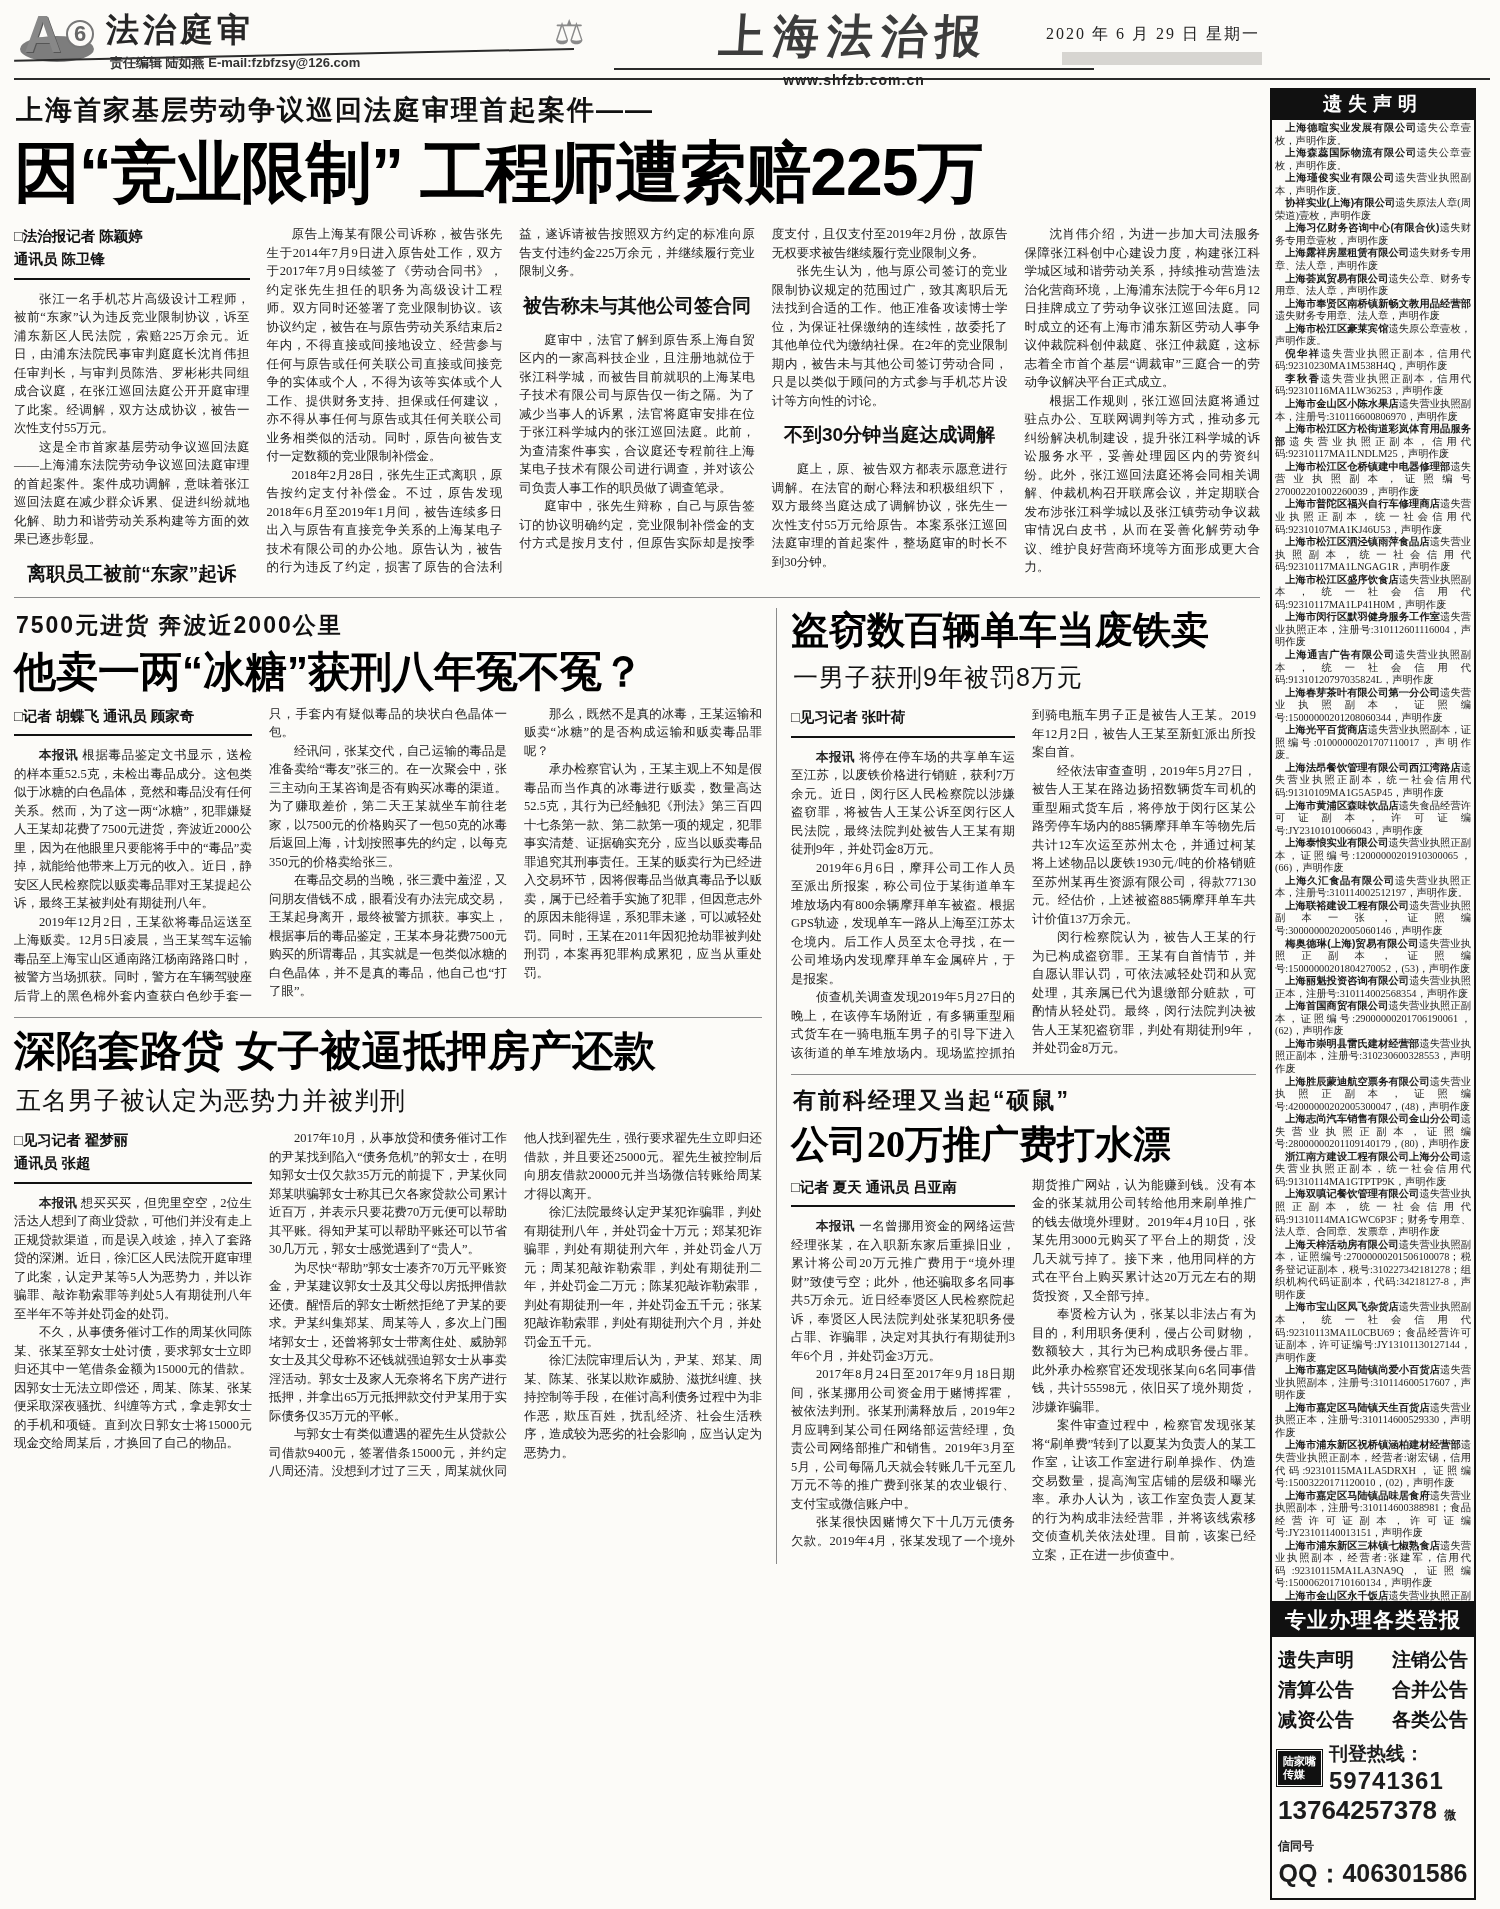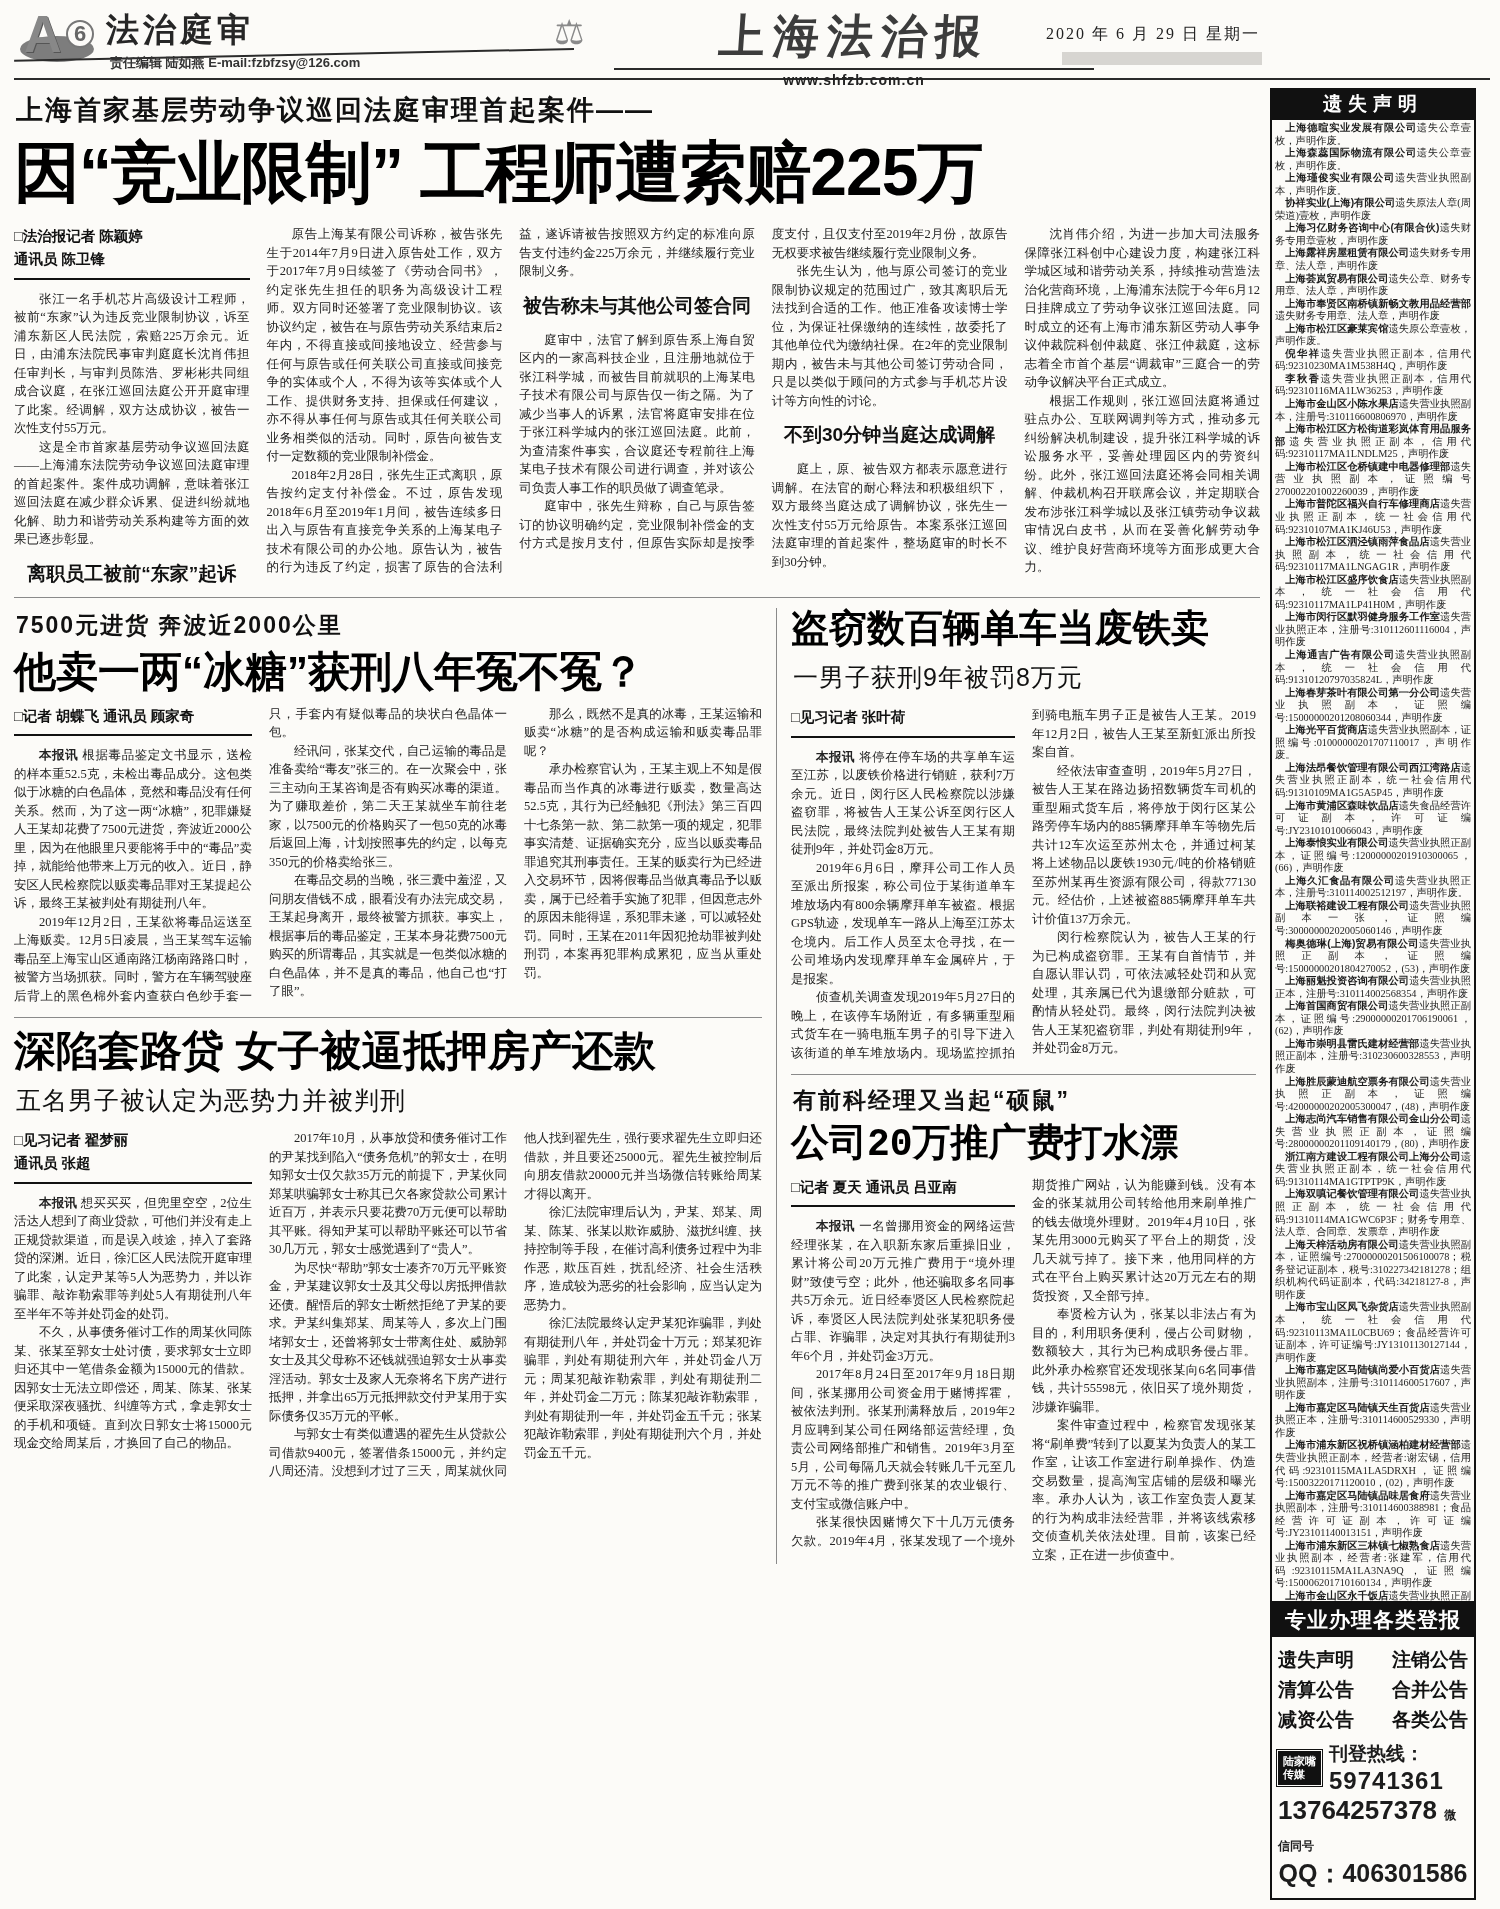--- a/index.html
+++ b/index.html
@@ -27,21 +27,21 @@
   
   .content { display:flex; margin-top:8px; }
   .main-col { width:1256px; padding-right:10px; }
   .sidebar { width:206px; height:1812px; border:2px solid #111; background:#fcfbf8; display:flex; flex-direction:column; overflow:hidden; }
 
   
   .kicker { font-family:"Liberation Sans",sans-serif; font-weight:900; font-size:27px; letter-spacing:2px; color:#111; margin:4px 0 10px 2px; }
   .kicker-sm { font-size:23px; margin:2px 0 8px 2px; }
   .headline-xl { font-family:"Liberation Sans",sans-serif; font-weight:900; font-size:66px; letter-spacing:-1px; color:#000; line-height:1.05; margin:0 0 18px 0; }
   .headline-lg { font-family:"Liberation Sans",sans-serif; font-weight:900; font-size:42px; color:#000; line-height:1.1; margin:0 0 10px 0; }
-  .headline-md { font-family:Liberation Mono, monospace; font-weight:900; font-size:38px; color:#000; line-height:1.1; margin:2px 0 10px 0; }
+  .headline-md { font-family:Liberation Serif, serif; font-weight:900; font-size:38px; color:#000; line-height:1.1; margin:2px 0 10px 0; }
   .subtitle { font-family:"Liberation Sans",sans-serif; font-size:25px; color:#111; letter-spacing:1px; margin:0 0 12px 2px; }
   .byline { font-family:"Liberation Sans",sans-serif; font-weight:bold; font-size:14.5px; color:#111; border-bottom:2px solid #111; padding-bottom:6px; margin-bottom:10px; line-height:1.6; break-inside:avoid; }
   .body-cols { column-gap:17px; text-align:justify; }
   .cols5 { column-count:5; }
   .cols3 { column-count:3; }
   .cols2 { column-count:2; }
   .para { font-size:12.5px; line-height:1.48; text-indent:2em; color:#222; margin:0; }
   .para b { font-family:"Liberation Sans",sans-serif; }
   .colhead { font-family:"Liberation Sans",sans-serif; font-weight:900; font-size:19px; text-align:center; margin:12px 0; color:#111; break-inside:avoid; }
   .row2 { display:flex; margin-top:10px; border-top:1px solid #8a8a8a; padding-top:10px; }
@@ -150,22 +150,22 @@
               <div class="byline">
                 <div>□见习记者  翟梦丽</div>
                 <div>通讯员  张超</div>
               </div>
               <div>
                   <p class="para"><b>本报讯  </b>想买买买，但兜里空空，2位生活达人想到了商业贷款，可他们并没有走上正规贷款渠道，而是误入歧途，掉入了套路贷的深渊。近日，徐汇区人民法院开庭审理了此案，认定尹某等5人为恶势力，并以诈骗罪、敲诈勒索罪等判处5人有期徒刑八年至半年不等并处罚金的处罚。</p>
                   <p class="para">不久，从事债务催讨工作的周某伙同陈某、张某至郭女士处讨债，要求郭女士立即归还其中一笔借条金额为15000元的借款。因郭女士无法立即偿还，周某、陈某、张某便采取深夜骚扰、纠缠等方式，拿走郭女士的手机和项链。直到次日郭女士将15000元现金交给周某后，才换回了自己的物品。</p>
                   <p class="para">2017年10月，从事放贷和债务催讨工作的尹某找到陷入“债务危机”的郭女士，在明知郭女士仅欠款35万元的前提下，尹某伙同郑某哄骗郭女士称其已欠各家贷款公司累计近百万，并表示只要花费70万元便可以帮助其平账。得知尹某可以帮助平账还可以节省30几万元，郭女士感觉遇到了“贵人”。</p>
                   <p class="para">为尽快“帮助”郭女士凑齐70万元平账资金，尹某建议郭女士及其父母以房抵押借款还债。醒悟后的郭女士断然拒绝了尹某的要求。尹某纠集郑某、周某等人，多次上门围堵郭女士，还曾将郭女士带离住处、威胁郭女士及其父母称不还钱就强迫郭女士从事卖淫活动。郭女士及家人无奈将名下房产进行抵押，并拿出65万元抵押款交付尹某用于实际债务仅35万元的平帐。</p>
                   <p class="para">与郭女士有类似遭遇的翟先生从贷款公司借款9400元，签署借条15000元，并约定八周还清。没想到才过了三天，周某就伙同他人找到翟先生，强行要求翟先生立即归还借款，并且要还25000元。翟先生被控制后向朋友借款20000元并当场微信转账给周某才得以离开。</p>
+                  <p class="para">徐汇法院最终认定尹某犯诈骗罪，判处有期徒刑八年，并处罚金十万元；郑某犯诈骗罪，判处有期徒刑六年，并处罚金八万元；周某犯敲诈勒索罪，判处有期徒刑二年，并处罚金二万元；陈某犯敲诈勒索罪，判处有期徒刑一年，并处罚金五千元；张某犯敲诈勒索罪，判处有期徒刑六个月，并处罚金五千元。</p>
                   <p class="para">徐汇法院审理后认为，尹某、郑某、周某、陈某、张某以欺诈威胁、滋扰纠缠、挟持控制等手段，在催讨高利债务过程中为非作恶，欺压百姓，扰乱经济、社会生活秩序，造成较为恶劣的社会影响，应当认定为恶势力。</p>
-                  <p class="para">徐汇法院最终认定尹某犯诈骗罪，判处有期徒刑八年，并处罚金十万元；郑某犯诈骗罪，判处有期徒刑六年，并处罚金八万元；周某犯敲诈勒索罪，判处有期徒刑二年，并处罚金二万元；陈某犯敲诈勒索罪，判处有期徒刑一年，并处罚金五千元；张某犯敲诈勒索罪，判处有期徒刑六个月，并处罚金五千元。</p>
                 </div>
             </div>
           </div>
         </div>
 
         <div class="right-stack">
 
           <div>
             <div class="headline-md">盗窃数百辆单车当废铁卖</div>
             <div class="subtitle">一男子获刑9年被罚8万元</div>

